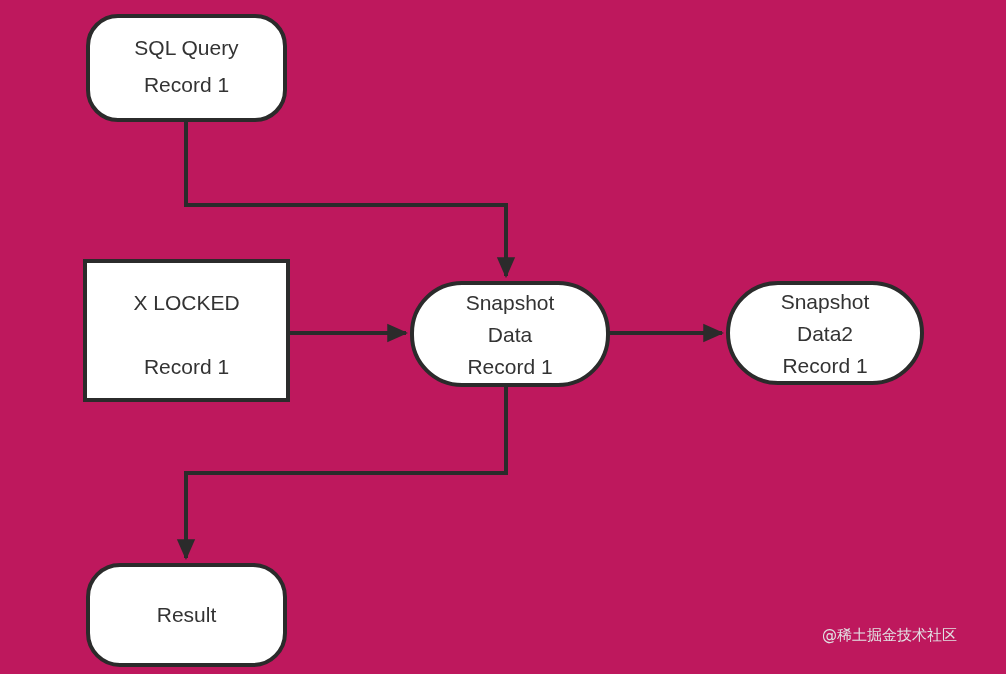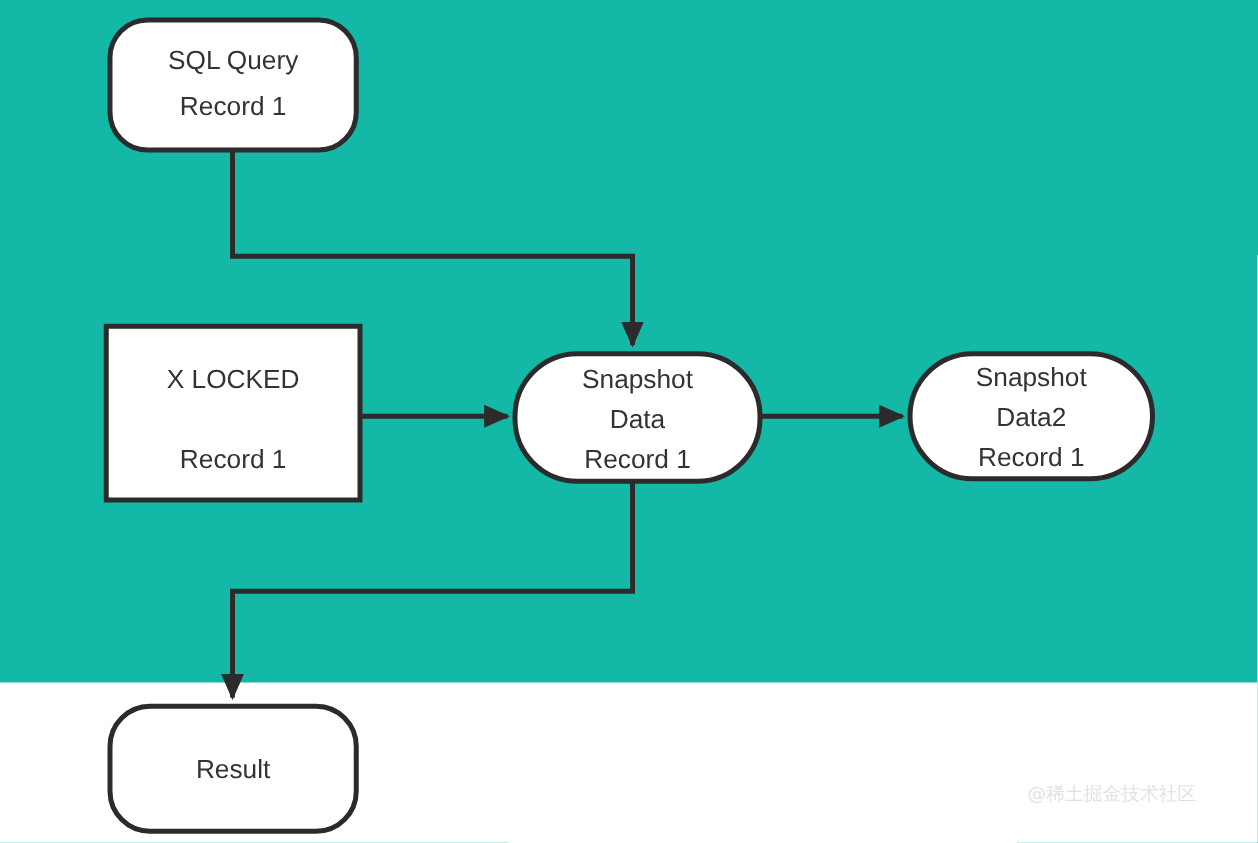--- a/index.html
+++ b/index.html
@@ -9,22 +9,22 @@
   }
   body {
     width: 1006px;
     height: 674px;
     overflow: hidden;
     font-family: "Liberation Sans", sans-serif;
   }
   #diagram-root {
     position: relative;
     width: 1006px;
-    height: 546px;
-    background: #14b8a6;
+    height: 674px;
+    background: #be185d;
   }
   #diagram-svg {
     position: absolute;
     top: 0;
     left: 0;
     width: 1006px;
     height: 674px;
     display: block;
   }
   .node-label {

